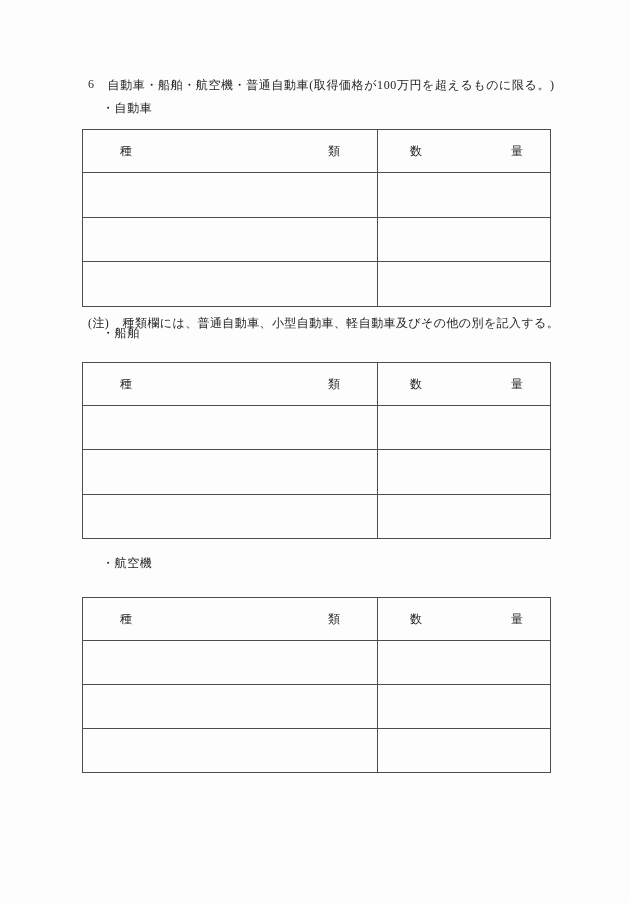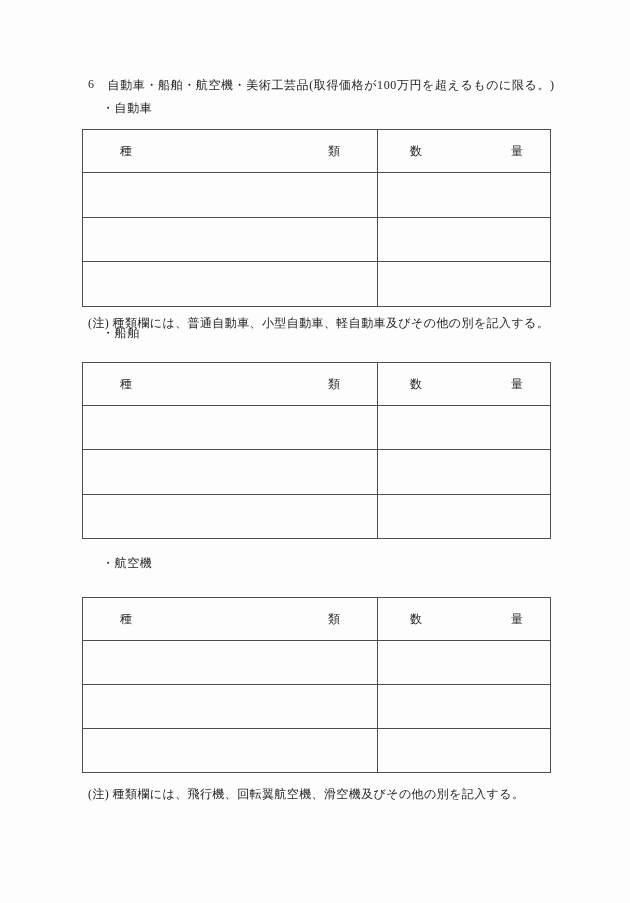--- a/index.html
+++ b/index.html
@@ -45,30 +45,30 @@
   .cell.qty-col{
     flex:1;
     justify-content:space-between;
     padding:0 27px 0 32px;
   }
   .note{
     position:absolute;left:88px;
     letter-spacing:0.4px;
     white-space:nowrap;
   }
-  .note .note-text{}
+  .note .note-text{margin-left:10px;}
 </style>
 </head>
 <body>
 
 <div class="page">
 
   <div class="heading">
     <span>6</span>
-    <span>自動車・船舶・航空機・美術工芸品(取得価格が100万円を超えるものに限る。)</span>
+    <span>自動車・船舶・航空機・普通自動車(取得価格が100万円を超えるものに限る。)</span>
   </div>
 
   <div class="sub-label" style="top:100px">・自動車</div>
 
   <div class="form-table" style="top:129px;height:178px">
     <div class="trow header-row">
       <div class="cell type-col">
         <span>種</span>
         <span>類</span>
       </div>
@@ -144,18 +144,14 @@
     <div class="trow data-row">
       <div class="cell type-col"></div>
       <div class="cell qty-col"></div>
     </div>
     <div class="trow data-row">
       <div class="cell type-col"></div>
       <div class="cell qty-col"></div>
     </div>
   </div>
 
-  <div class="note" style="top:786px">
-    <span class="note-prefix">(注)</span>
-    <span class="note-text">種類欄には、飛行機、回転翼航空機、滑空機及びその他の別を記入する。</span>
-  </div>
 
 </div>
 
 </body></html>

